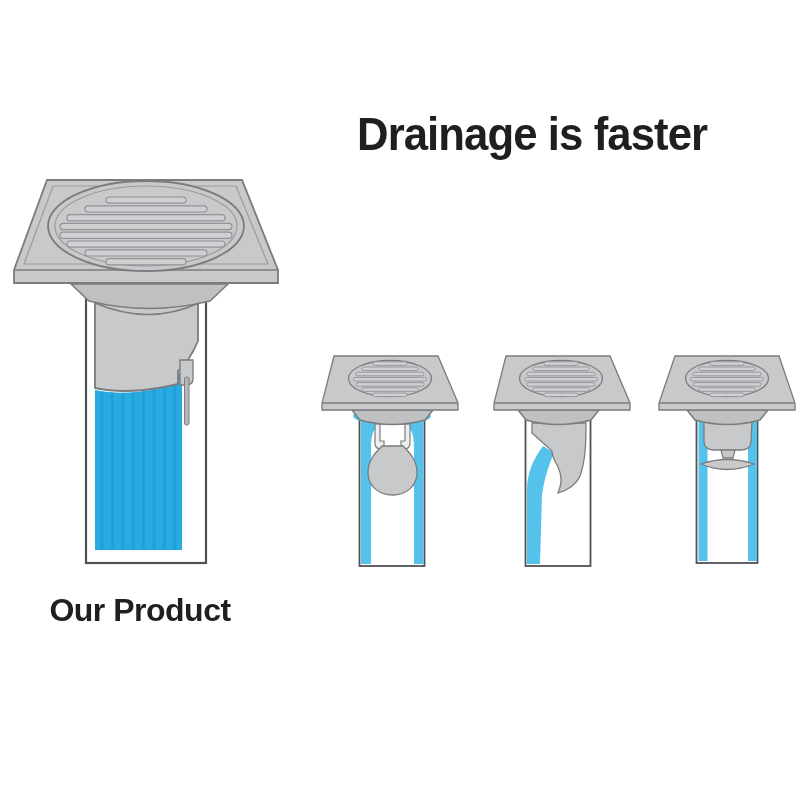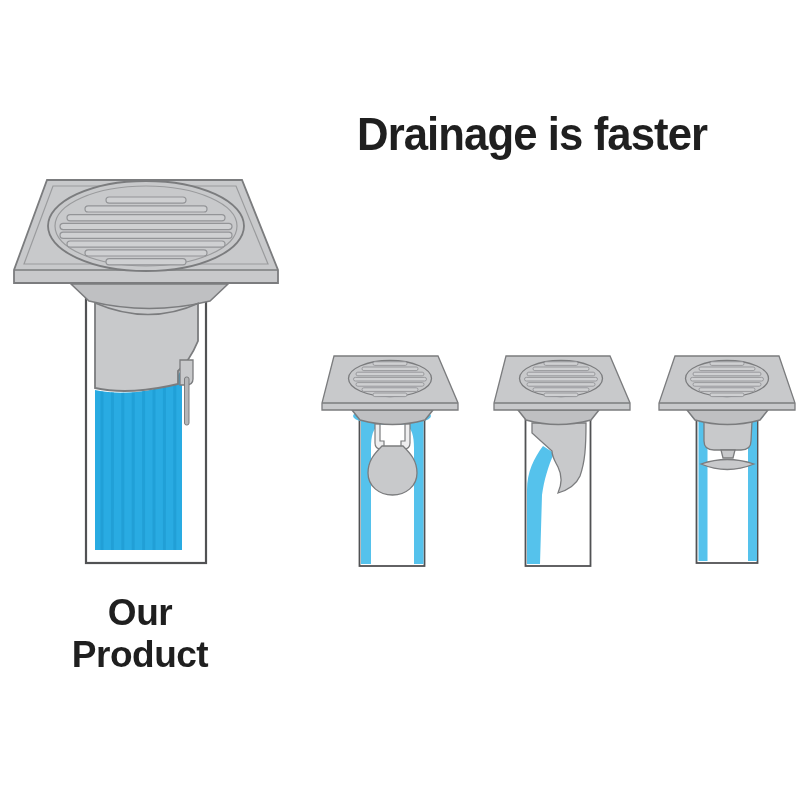--- a/index.html
+++ b/index.html
@@ -4,21 +4,21 @@
 <style>
   html,body{margin:0;padding:0;}
   body{width:800px;height:800px;background:var(--background,#fff);
        font-family:"Liberation Sans",sans-serif;position:relative;overflow:hidden;}
   .stage{position:absolute;inset:0;border-radius:28px;}
   svg{position:absolute;left:0;top:0;}
   .title{position:absolute;left:357px;top:106px;font-size:47px;font-weight:700;
          color:var(--text,#1f1f1f);letter-spacing:-1px;white-space:nowrap;
          transform:scaleX(.93);transform-origin:left top;}
   .product-label{position:absolute;left:39px;top:592px;width:202px;text-align:center;
-         font-size:37px;font-weight:700;color:var(--text,#1f1f1f);letter-spacing:-.5px;}
+         font-size:32px;font-weight:700;color:var(--text,#1f1f1f);letter-spacing:-.5px;}
   
   .pipe{fill:var(--pipe_white,#fff);stroke:var(--outline_dark,#515254);stroke-width:2.2;}
   .pipe-sm{fill:var(--pipe_white,#fff);stroke:var(--outline_dark,#515254);stroke-width:1.8;}
   .metal{fill:var(--metal_light,#c8c9cb);stroke:var(--outline_mid,#7b7c7e);stroke-width:1.8;}
   .metal-sm{fill:var(--metal_light,#c8c9cb);stroke:var(--outline_mid,#7b7c7e);stroke-width:1.3;}
   .metal2{fill:var(--metal_mid,#bfc0c2);stroke:var(--outline_mid,#7b7c7e);stroke-width:1.5;}
   .slat{fill:var(--slat_fill,#cfd0d2);stroke:var(--slat_stroke,#939497);stroke-width:1.2;}
   .slat-sm{fill:var(--slat_fill,#cfd0d2);stroke:var(--slat_stroke,#939497);stroke-width:.9;}
   .rim{fill:none;stroke:var(--rim_line,#9a9b9d);stroke-width:1.2;}
   .edge{fill:none;stroke:var(--outline_mid,#7b7c7e);stroke-width:1.4;}

